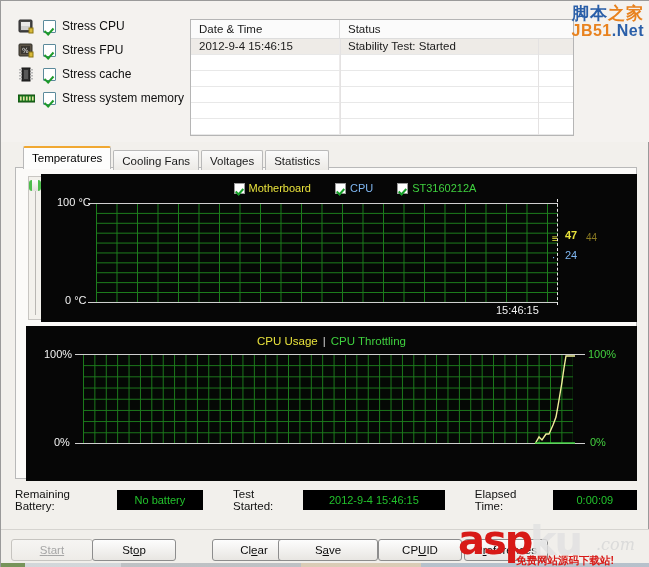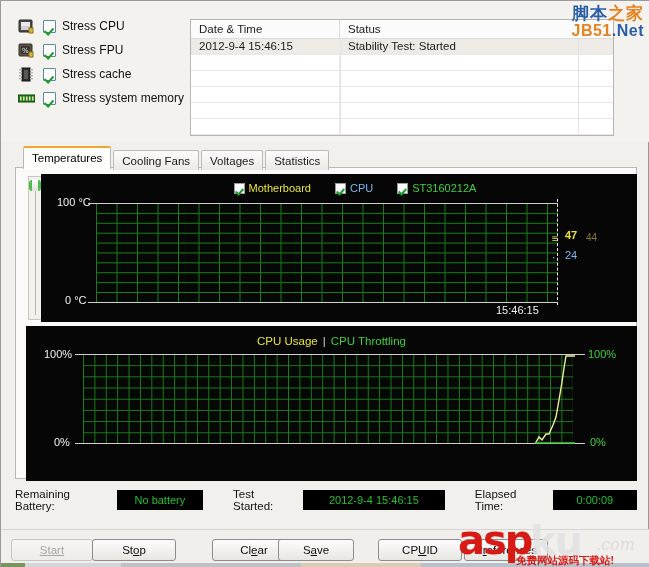--- a/index.html
+++ b/index.html
@@ -43,21 +43,21 @@
     width: 4px; height: 7px;
     border: solid #1d9a2a; border-width: 0 2px 2px 0;
     transform: rotate(42deg);
   }
   .chk-label {
     font-size: 12px; color: #101010; white-space: nowrap;
     letter-spacing: 0px;
   }
   
   .log-table {
-    position: absolute; left: 189px; top: 18px; width: 424px; height: 117px;
+    position: absolute; left: 189px; top: 18px; width: 384px; height: 117px;
     background: #ffffff; border: 1px solid #b5b5b5;
   }
   .log-head {
     display: flex; height: 19px; background: #fbfbfb;
     border-bottom: 1px solid #ddd;
   }
   .log-head div {
     font-size: 11.5px; color: #1a1a1a; padding: 3px 0 0 8px;
     position: relative;
   }
@@ -442,21 +442,21 @@
   <div class="buttonbar">
     <div class="btn disabled" style="left:10px; width:82px;">
       <span><u>S</u><span>tart</span></span>
     </div>
     <div class="btn" style="left:91px; width:84px;">
       <span><span>St</span><u>o</u><span>p</span></span>
     </div>
     <div class="btn" style="left:211px; width:84px;">
       <span><span>Cl</span><u>e</u><span>ar</span></span>
     </div>
-    <div class="btn" style="left:277px; width:76px;">
+    <div class="btn" style="left:277px; width:100px;">
       <span><span>S</span><u>a</u><span>ve</span></span>
     </div>
     <div class="btn" style="left:377px; width:84px;">
       <span><span>CP</span><u>U</u><span>ID</span></span>
     </div>
     <div class="btn" style="left:463px; width:84px;">
       <span><span>P</span><u>r</u><span>eferences</span></span>
     </div>
   </div>
 

